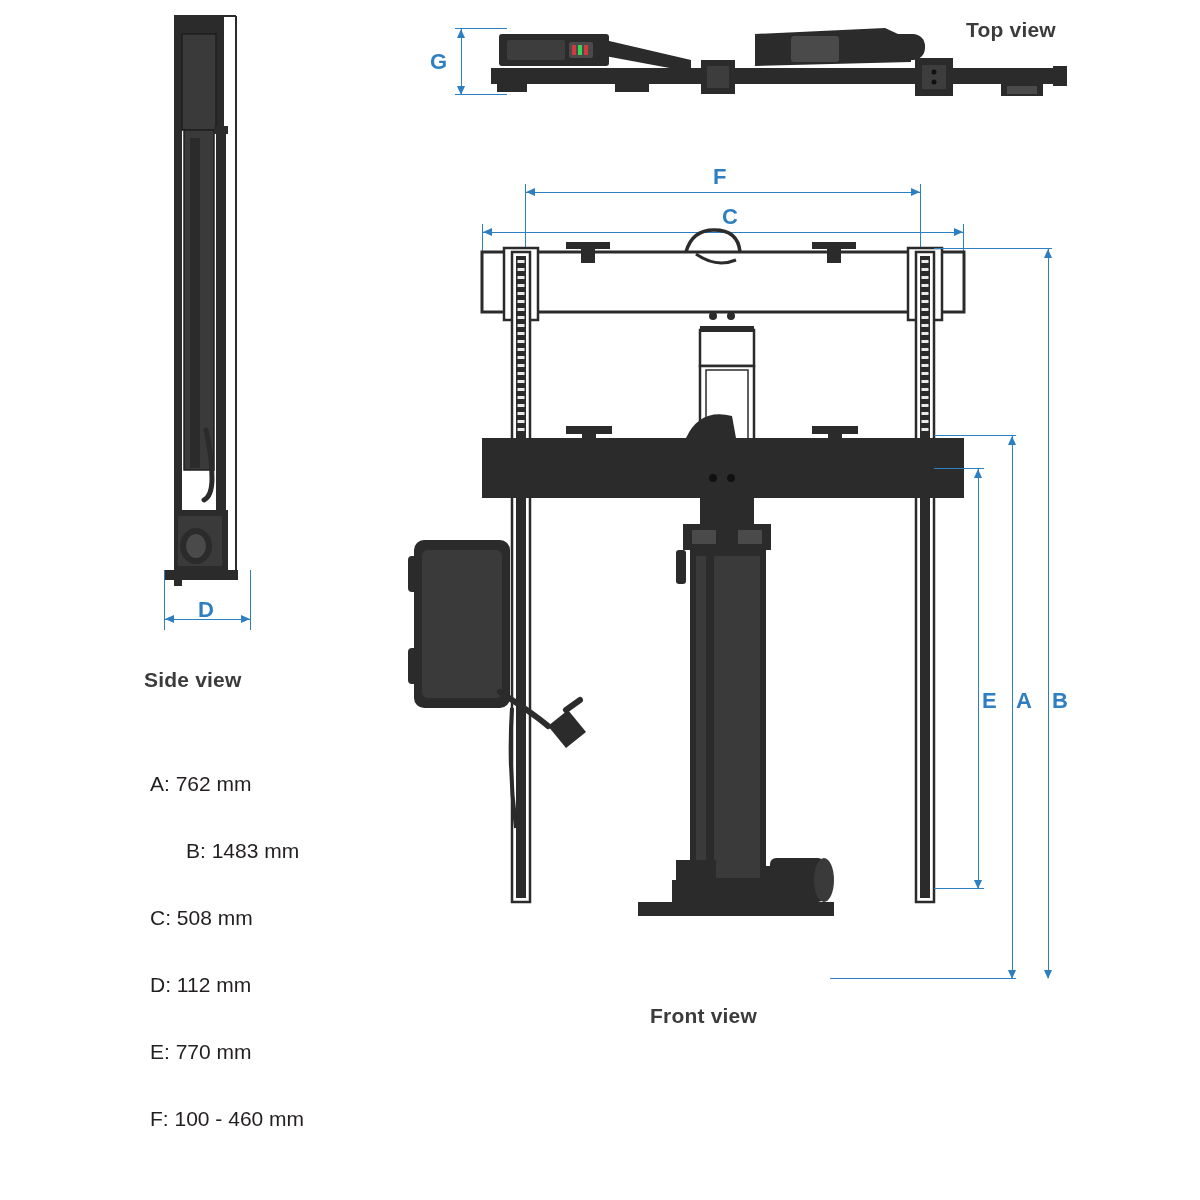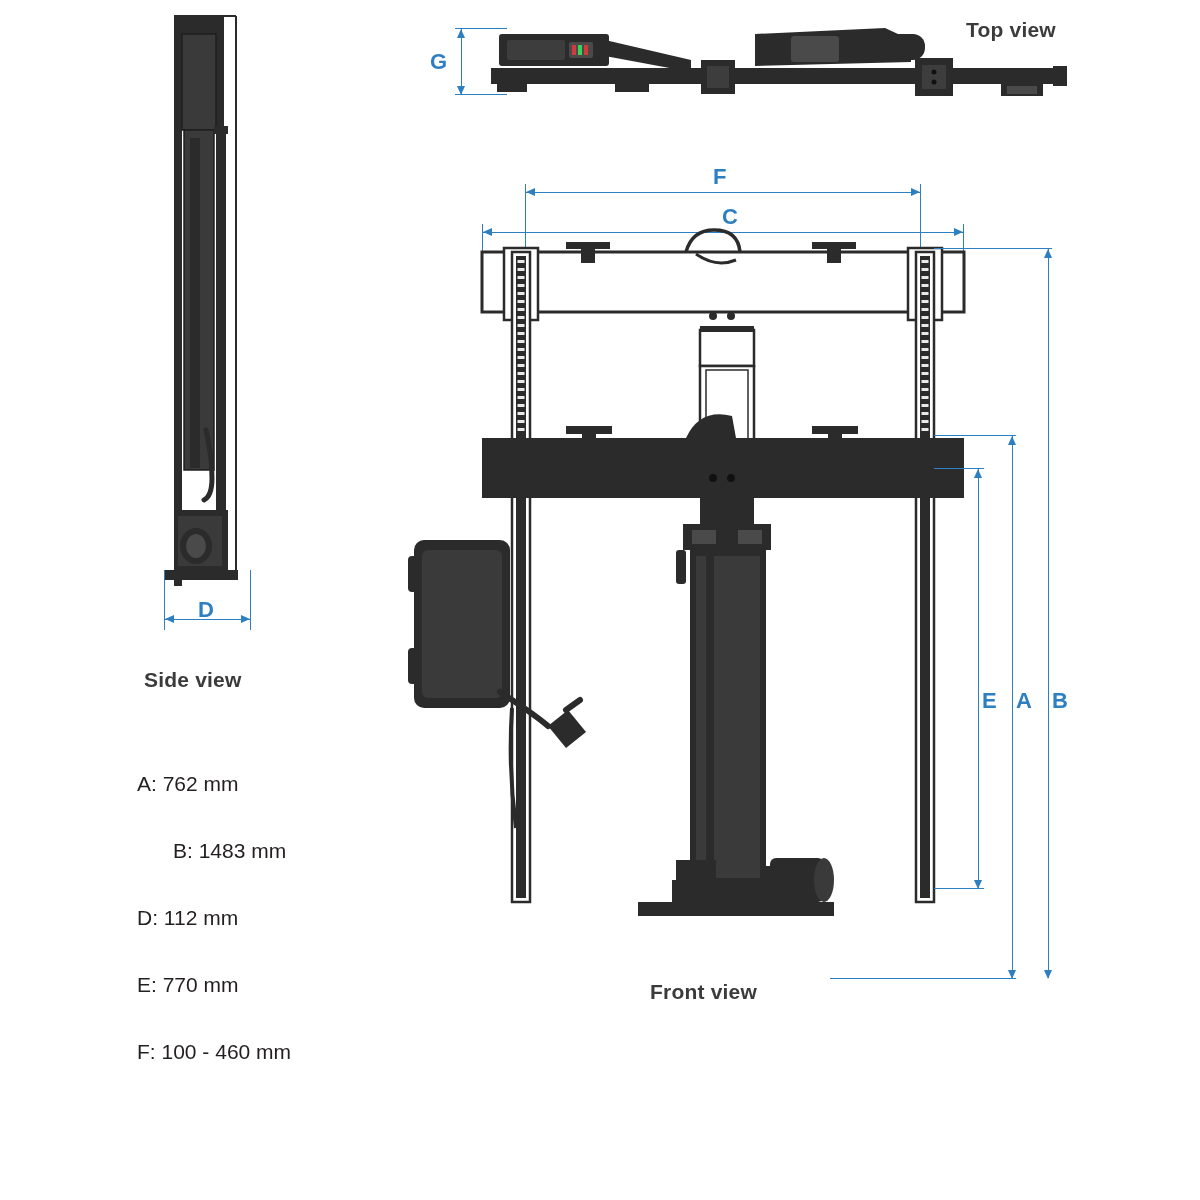--- a/index.html
+++ b/index.html
@@ -314,23 +314,24 @@
     <div class="abs arrow arrow-d" style="left:608px; top:800px;"></div>
     <div class="abs dim-letter" style="left:616px; top:518px;">A</div>
 
     <div class="abs ext-h" style="left:534px; top:78px; width:118px;"></div>
     <div class="abs dline-v" style="left:648px; top:78px; height:730px;"></div>
     <div class="abs arrow arrow-u" style="left:644px; top:79px;"></div>
     <div class="abs arrow arrow-d" style="left:644px; top:800px;"></div>
     <div class="abs dim-letter" style="left:652px; top:518px;">B</div>
   </div>
 
-  <div class="abs view-label" style="left:650px; top:980px;">Front view</div>
-
-  <div class="abs" style="left:137px; top:772px; width:340px;">
+  <div class="abs view-label" style="left:650px; top:1004px;">Front view</div>
+
+  <div class="abs" style="left:150px; top:772px; width:340px;">
     <div class="legend-item" style="margin-bottom:43px;">A: 762 mm</div>
     <div class="legend-item" style="margin-bottom:43px;margin-left:36px;">B: 1483 mm</div>
+    <div class="legend-item" style="margin-bottom:43px;">C: 508 mm</div>
     <div class="legend-item" style="margin-bottom:43px;">D: 112 mm</div>
     <div class="legend-item" style="margin-bottom:43px;">E: 770 mm</div>
     <div class="legend-item" style="margin-bottom:61px;">F: 100 - 460 mm</div>
   </div>
 
 </div>
 
 </body></html>

